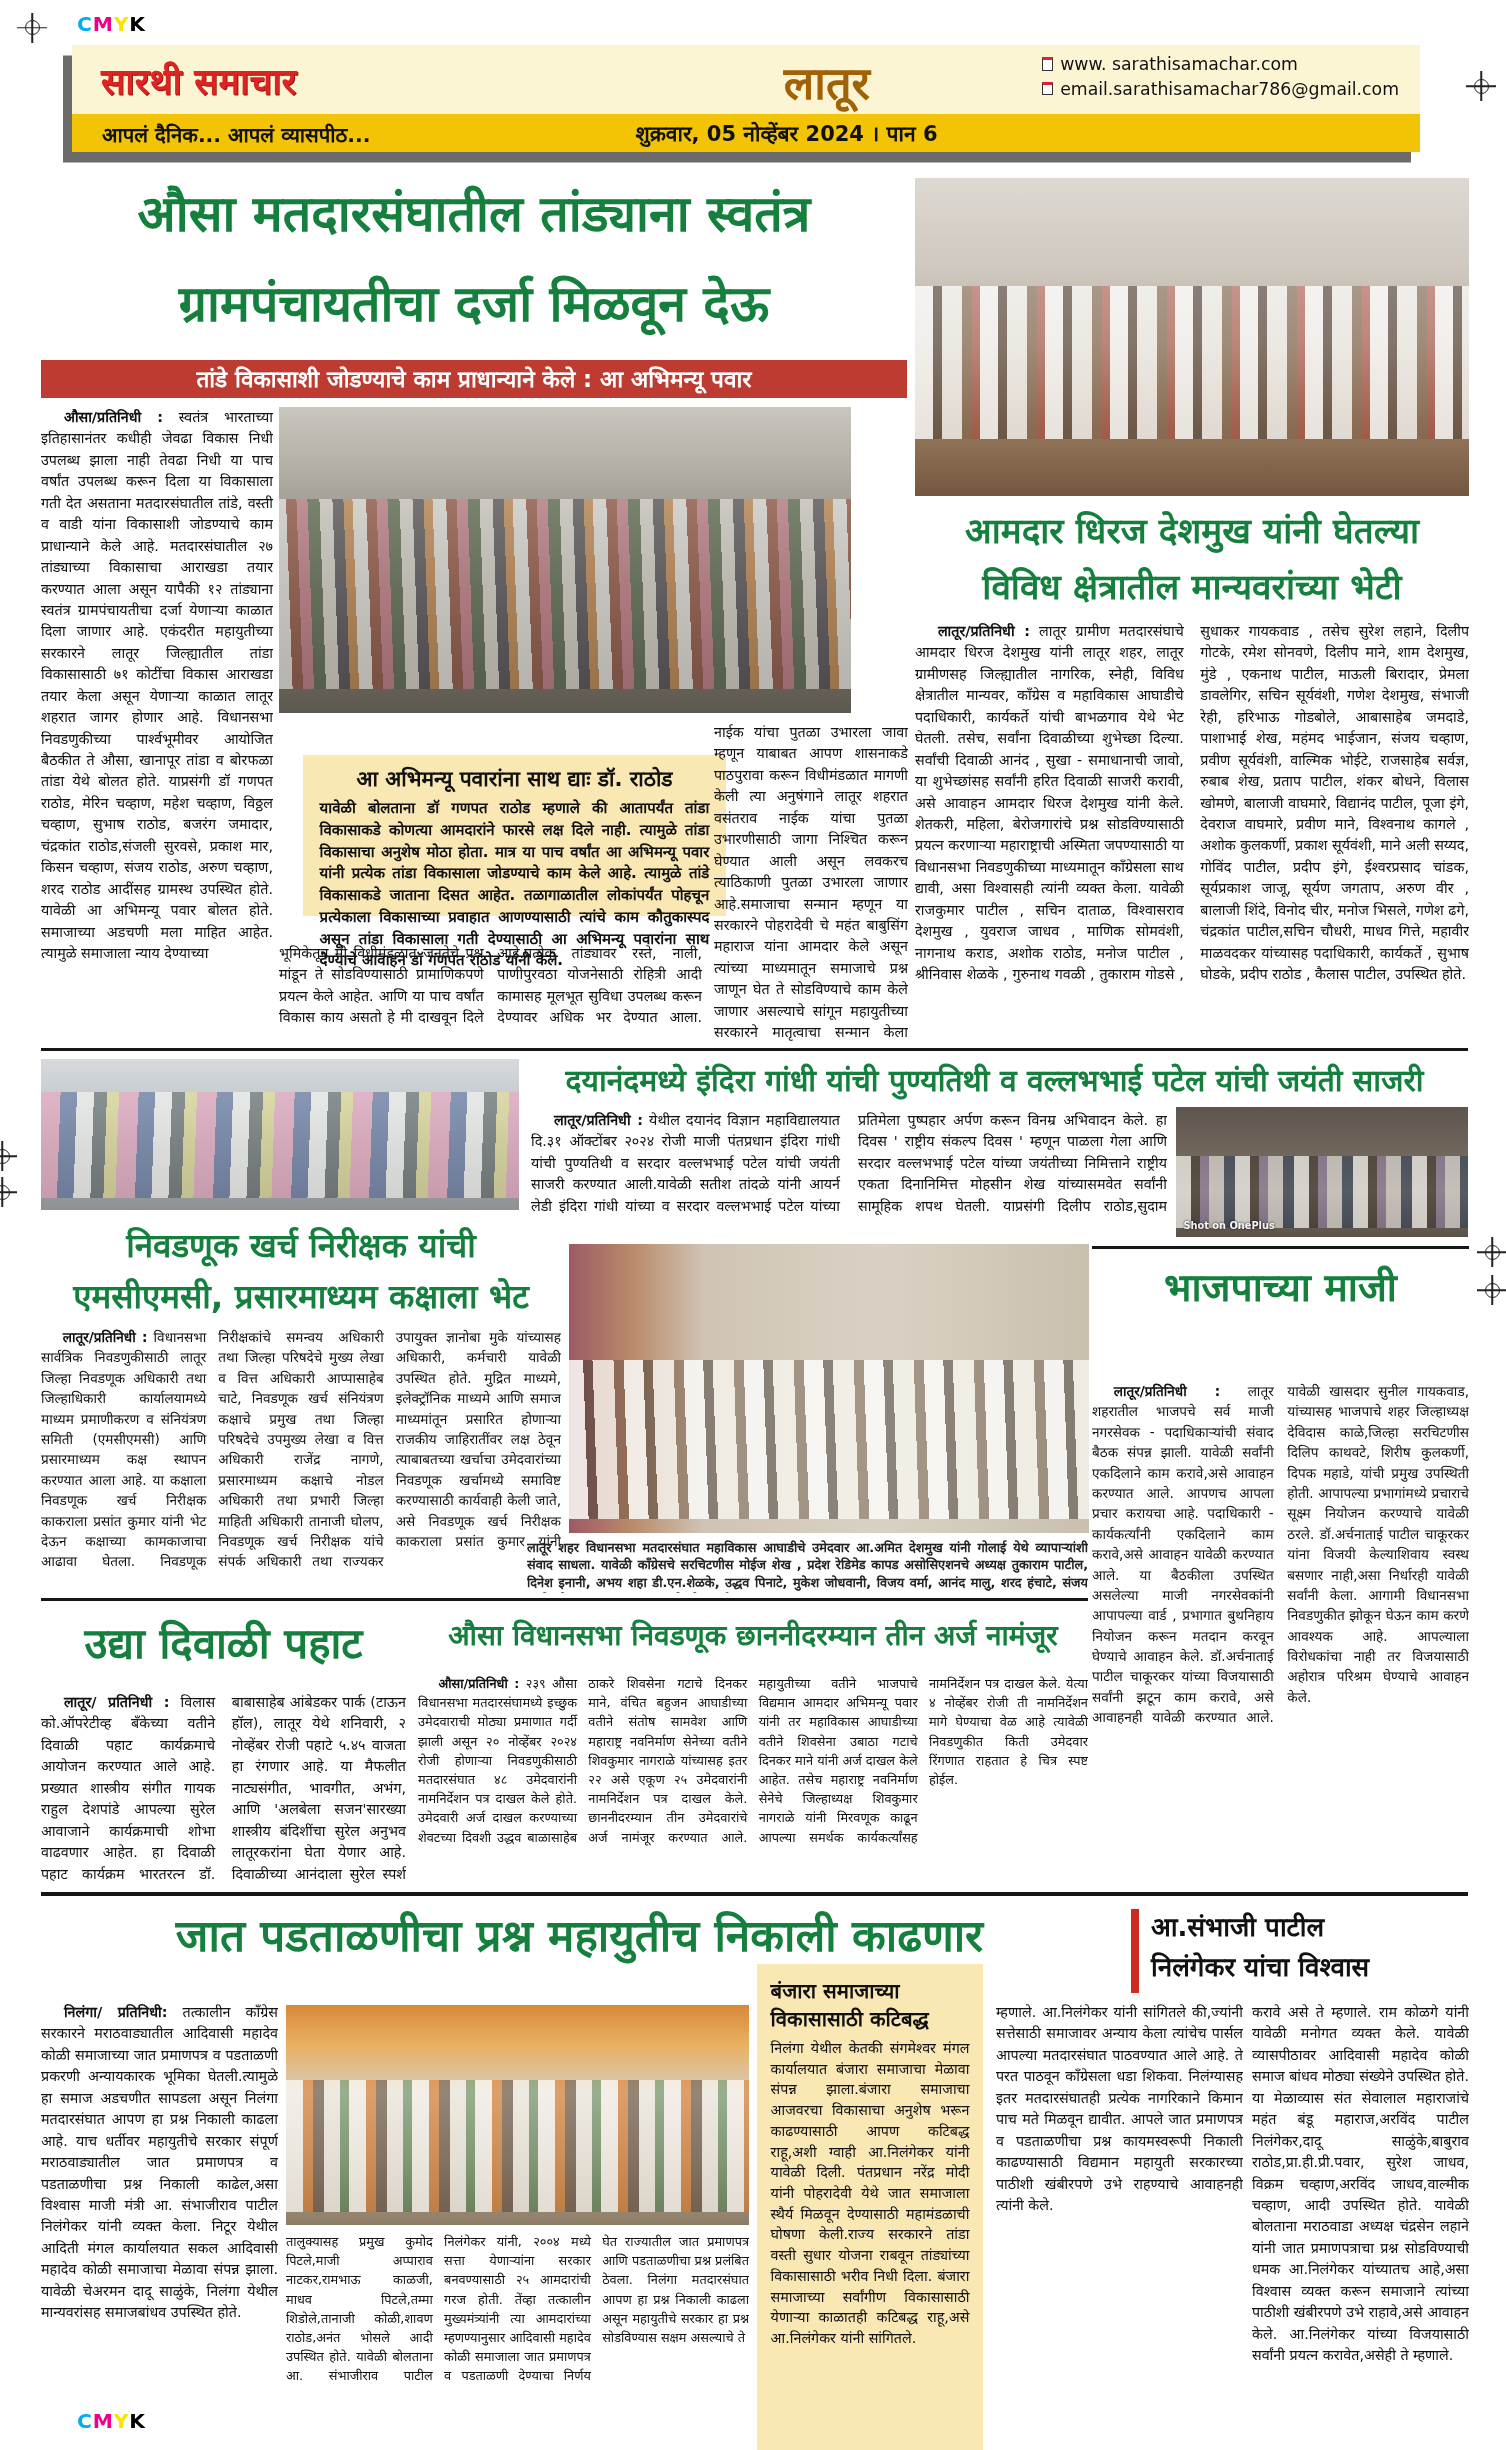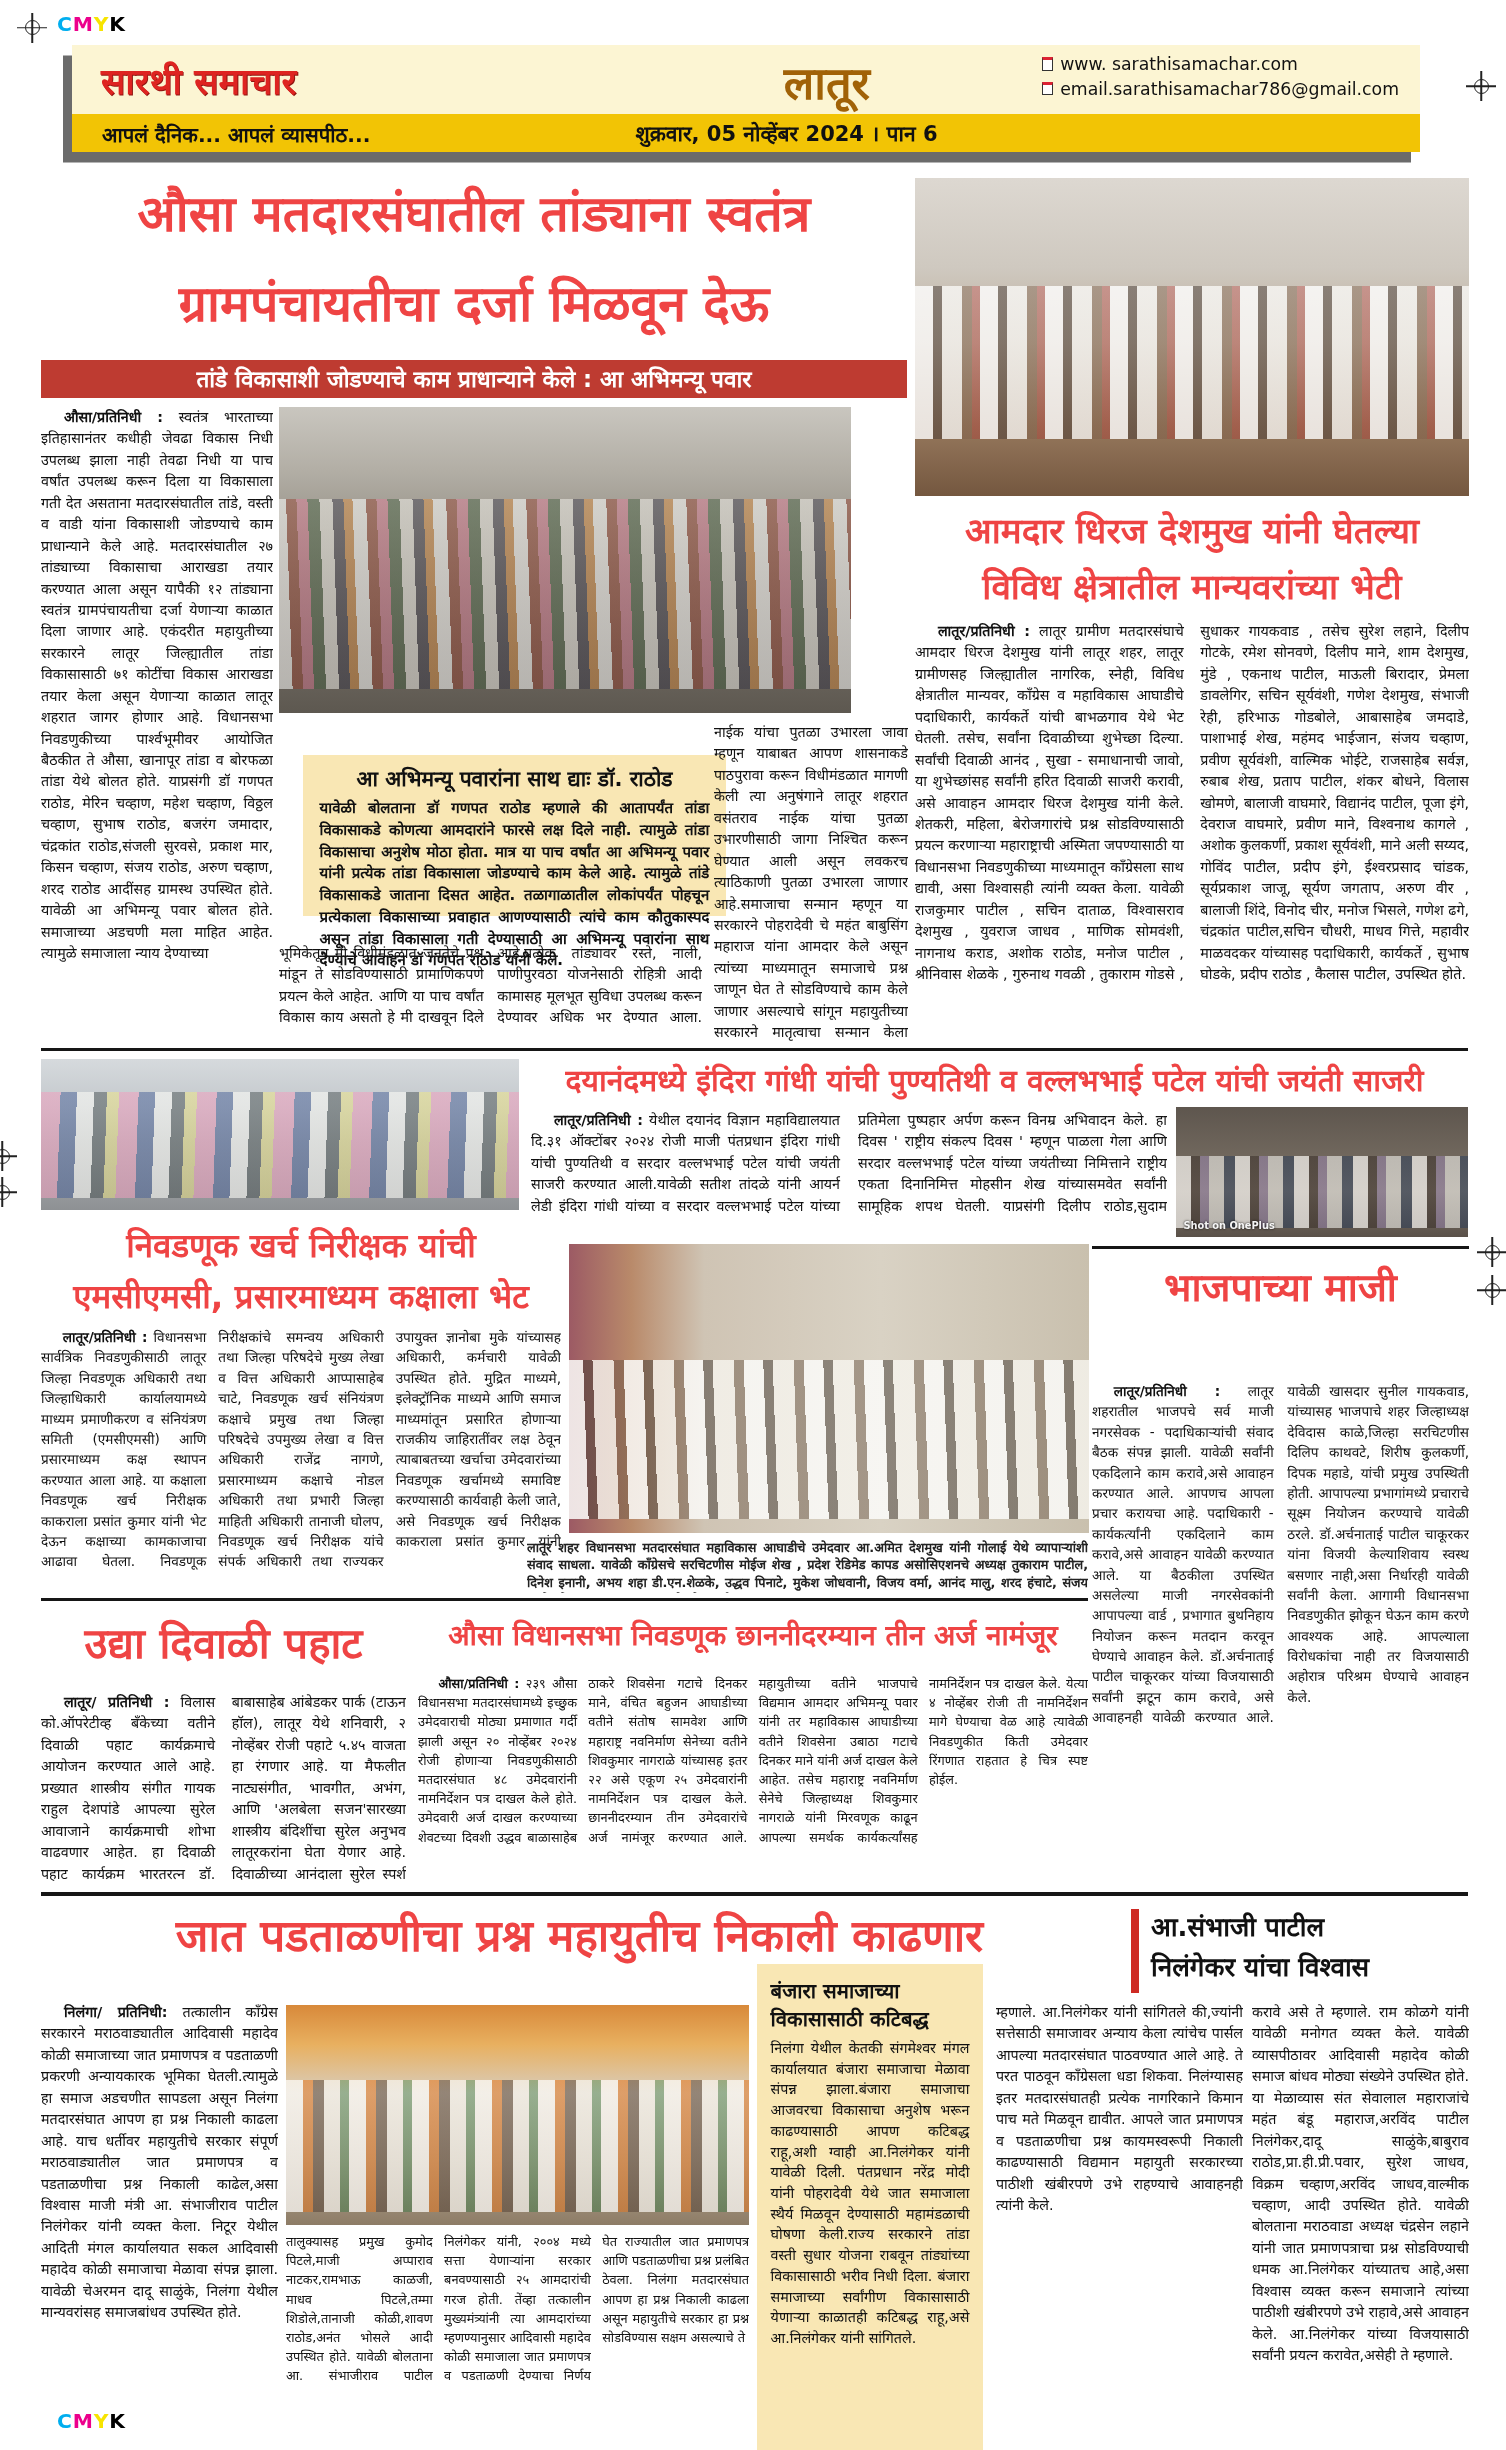--- a/index.html
+++ b/index.html
@@ -4,35 +4,35 @@
 <style>
   html,body{margin:0;padding:0;background:#ffffff;}
   .page{position:relative;width:1506px;height:2450px;background:#ffffff;
         font-family:"DejaVu Sans","Liberation Sans",sans-serif;color:#111;overflow:hidden;}
   .abs{position:absolute;}
   
   .reg{position:absolute;width:22.6px;height:22.6px;}
   .reg i{display:block;position:absolute;inset:3.8px;border:1.5px solid #222;border-radius:50%;}
   .reg::before{content:"";position:absolute;left:50%;top:-3.8px;bottom:-3.8px;width:1.5px;background:#222;transform:translateX(-50%);}
   .reg::after{content:"";position:absolute;top:50%;left:-3.8px;right:-3.8px;height:1.5px;background:#222;transform:translateY(-50%);}
-  .cmyk{position:absolute;font-weight:bold;font-size:20.3px;letter-spacing:0.8px;}
+  .cmyk{position:absolute;font-weight:bold;font-size:20.3px;letter-spacing:0.8px;margin-left:20px;}
   .cmyk .c{color:#00aeef}.cmyk .m{color:#ec008c}.cmyk .y{color:#f7e400}.cmyk .k{color:#000}
   
   .banner{position:absolute;left:72px;top:45px;width:1348px;height:107px;box-shadow:-9px 10.5px 0 #6b6b6b;}
   .banner-top{position:absolute;left:0;top:0;right:0;height:69px;background:#fcf5d3;}
   .banner-bottom{position:absolute;left:0;top:69px;right:0;height:38px;background:#f2c405;}
   .paper-name{position:absolute;left:29px;top:10.5px;font-size:36px;font-weight:bold;color:#de2421;text-shadow:0.8px 0.8px 0 #8d1410;}
   .edition{position:absolute;left:56%;top:6px;transform:translateX(-50%);font-size:45px;font-weight:bold;color:#a16207;}
   .contact{position:absolute;right:21px;top:9px;text-align:left;font-size:17.3px;color:#111;}
   .contact .row{display:flex;align-items:center;gap:7.5px;margin-bottom:4.5px;}
   .sq{display:inline-block;width:8.3px;height:9.8px;border:1.5px solid #333;border-top:3px solid #d23;background:#fff;}
   .tagline{position:absolute;left:30px;top:6px;font-size:20.3px;font-weight:bold;color:#111;}
   .dateline{position:absolute;left:53%;top:5.3px;transform:translateX(-50%);font-size:21px;font-weight:bold;color:#111;white-space:nowrap;}
   
-  .hl{font-weight:bold;color:#ef4444;text-align:center;white-space:nowrap;}
+  .hl{font-weight:bold;color:#15803d;text-align:center;white-space:nowrap;}
   .body-txt{font-size:14.3px;line-height:1.5;text-align:justify;overflow:hidden;}
   .body-txt .lede{font-weight:bold;}
   .cols2{column-count:2;}
   .cols3{column-count:3;}
   .cols4{column-count:4;}
   .deck{background:#be3b31;color:#fff;font-weight:bold;text-align:center;}
   .ybox{background:#f9e7b4;}
   .ybox .bt{font-weight:bold;text-align:center;}
   .ybox .bb{text-align:justify;line-height:1.45;}
   .rule{position:absolute;background:#161616;}

